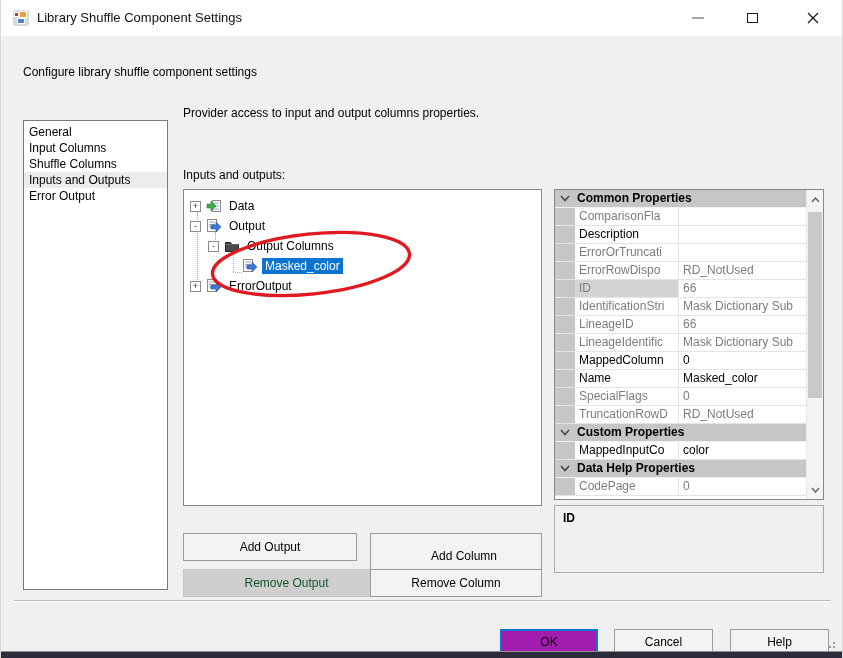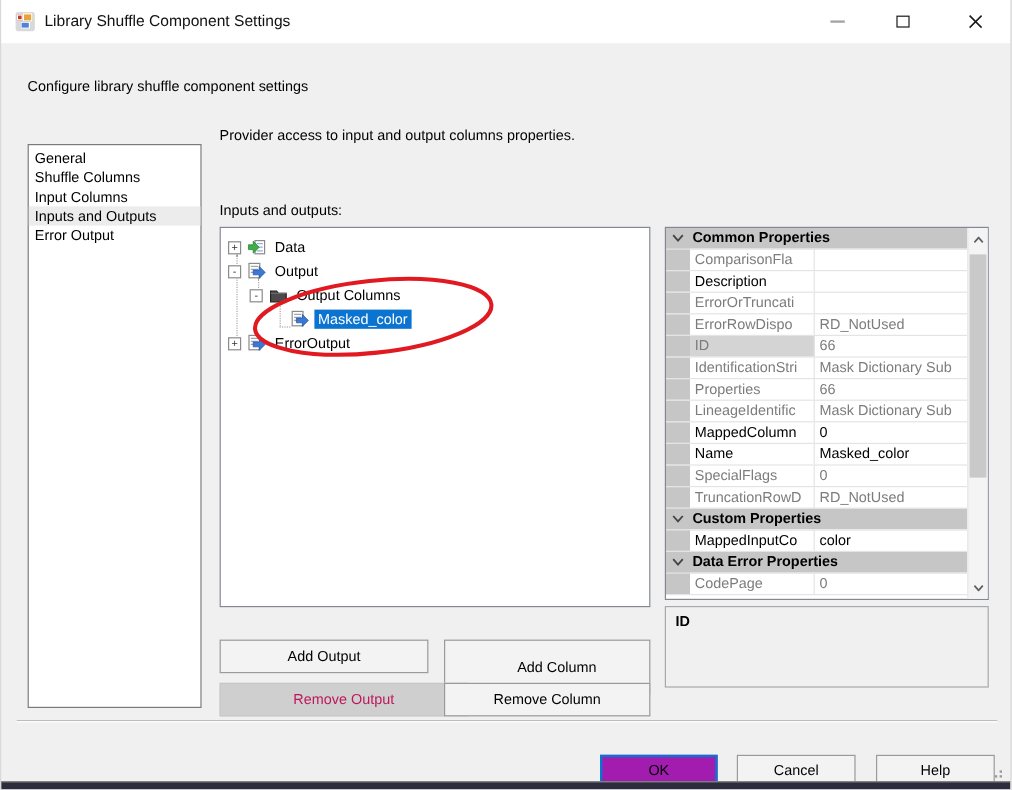--- a/index.html
+++ b/index.html
@@ -70,21 +70,21 @@
   .sb-arrow { position:absolute; left:0; width:16px; height:17px; display:flex; align-items:center; justify-content:center; }
   #sb-up { top:1px; } #sb-down { bottom:1px; }
   #sb-thumb { position:absolute; left:1px; top:22px; width:14px; height:186px; background:#c9c9c9; }
   
   #prop-desc { position:absolute; left:553px; top:505px; width:270px; height:68px; background:#f0f0f0; border:1px solid #a9a9a9; padding:5px 8px; }
   #prop-desc b { font-size:12px; }
   
   .btn { position:absolute; background:#f3f3f3; border:1px solid #9a9a9a; font-size:12px; text-align:center; display:flex; align-items:center; justify-content:center; font-family:"Liberation Sans",sans-serif; cursor:default;margin-top:12px; }
   #btn-add-output    { left:182px; top:521px; width:174px; height:28px; }
   #btn-add-column    { left:369px; top:521px; width:172px; height:46px;padding-left:16px; }
-  #btn-remove-output { left:182px; top:557px; width:207px; height:28px; background:#cfcfcf; border-color:#c7c7c7; color:#be185d; }
+  #btn-remove-output { left:182px; top:557px; width:207px; height:28px; background:#cfcfcf; border-color:#c7c7c7; color:#14532d; }
   #btn-remove-column { left:369px; top:557px; width:172px; height:28px; }
   #separator { position:absolute; left:13px; top:600px; width:817px; height:2px; border-top:1px solid #bdbdbd; border-bottom:1px solid #ffffff; }
   #btn-ok     { left:499px; top:617px; width:98px; height:26px; border:2px solid #0b74d1; background:#a21caf; }
   #btn-cancel { left:613px; top:617px; width:99px; height:26px; }
   #btn-help   { left:729px; top:617px; width:99px; height:26px; }
   
   #bottom-edge { position:absolute; left:0; right:0; bottom:0; height:7px; background:#2c2c3c; border-top:1px solid #8f8f8f; }
   #resize-grip { position:absolute; right:7px; bottom:10px; width:8px; height:8px; }
   #resize-grip i { position:absolute; width:2px; height:2px; background:#9a9a9a; }
   #resize-grip i:nth-child(1){ right:0; bottom:0; }
@@ -115,23 +115,23 @@
         </svg>
     </span>
   </div>
 
   <div id="subtitle">Configure library shuffle component settings</div>
 
   <div id="sidebar">
 
       <div class="sitem">General</div>
 
+      <div class="sitem">Input Columns</div>
+
       <div class="sitem">Shuffle Columns</div>
-
-      <div class="sitem">Input Columns</div>
 
       <div class="sitem sel">Inputs and Outputs</div>
 
       <div class="sitem">Error Output</div>
     </div>
 
   <div id="provider-label">Provider access to input and output columns properties.</div>
   <div id="tree-label">Inputs and outputs:</div>
 
   <div id="tree-panel">
@@ -287,21 +287,21 @@
 
           <div class="pname">IdentificationStri</div>
           <div class="pvalue">Mask Dictionary Sub</div>
         </div>
 
         <div class="prow" data-type="row">
           <div class="pgutter">
             
           </div>
 
-          <div class="pname">Properties</div>
+          <div class="pname">LineageID</div>
           <div class="pvalue">66</div>
         </div>
 
         <div class="prow" data-type="row">
           <div class="pgutter">
             
           </div>
 
           <div class="pname">LineageIdentific</div>
           <div class="pvalue">Mask Dictionary Sub</div>
@@ -361,21 +361,21 @@
           <div class="pname editable">MappedInputCo</div>
           <div class="pvalue editable">color</div>
         </div>
 
         <div class="prow" data-type="category">
           <div class="pgutter">
             <svg width="10" height="7" viewBox="0 0 10 7">
               <polyline points="1,1 5,5.5 9,1" fill="none" stroke="#444" stroke-width="1.5"></polyline>
             </svg>
           </div>
-          <div class="cat-label">Data Error Properties</div>
+          <div class="cat-label">Data Help Properties</div>
 
         </div>
 
         <div class="prow" data-type="row">
           <div class="pgutter">
             
           </div>
 
           <div class="pname">CodePage</div>
           <div class="pvalue">0</div>

